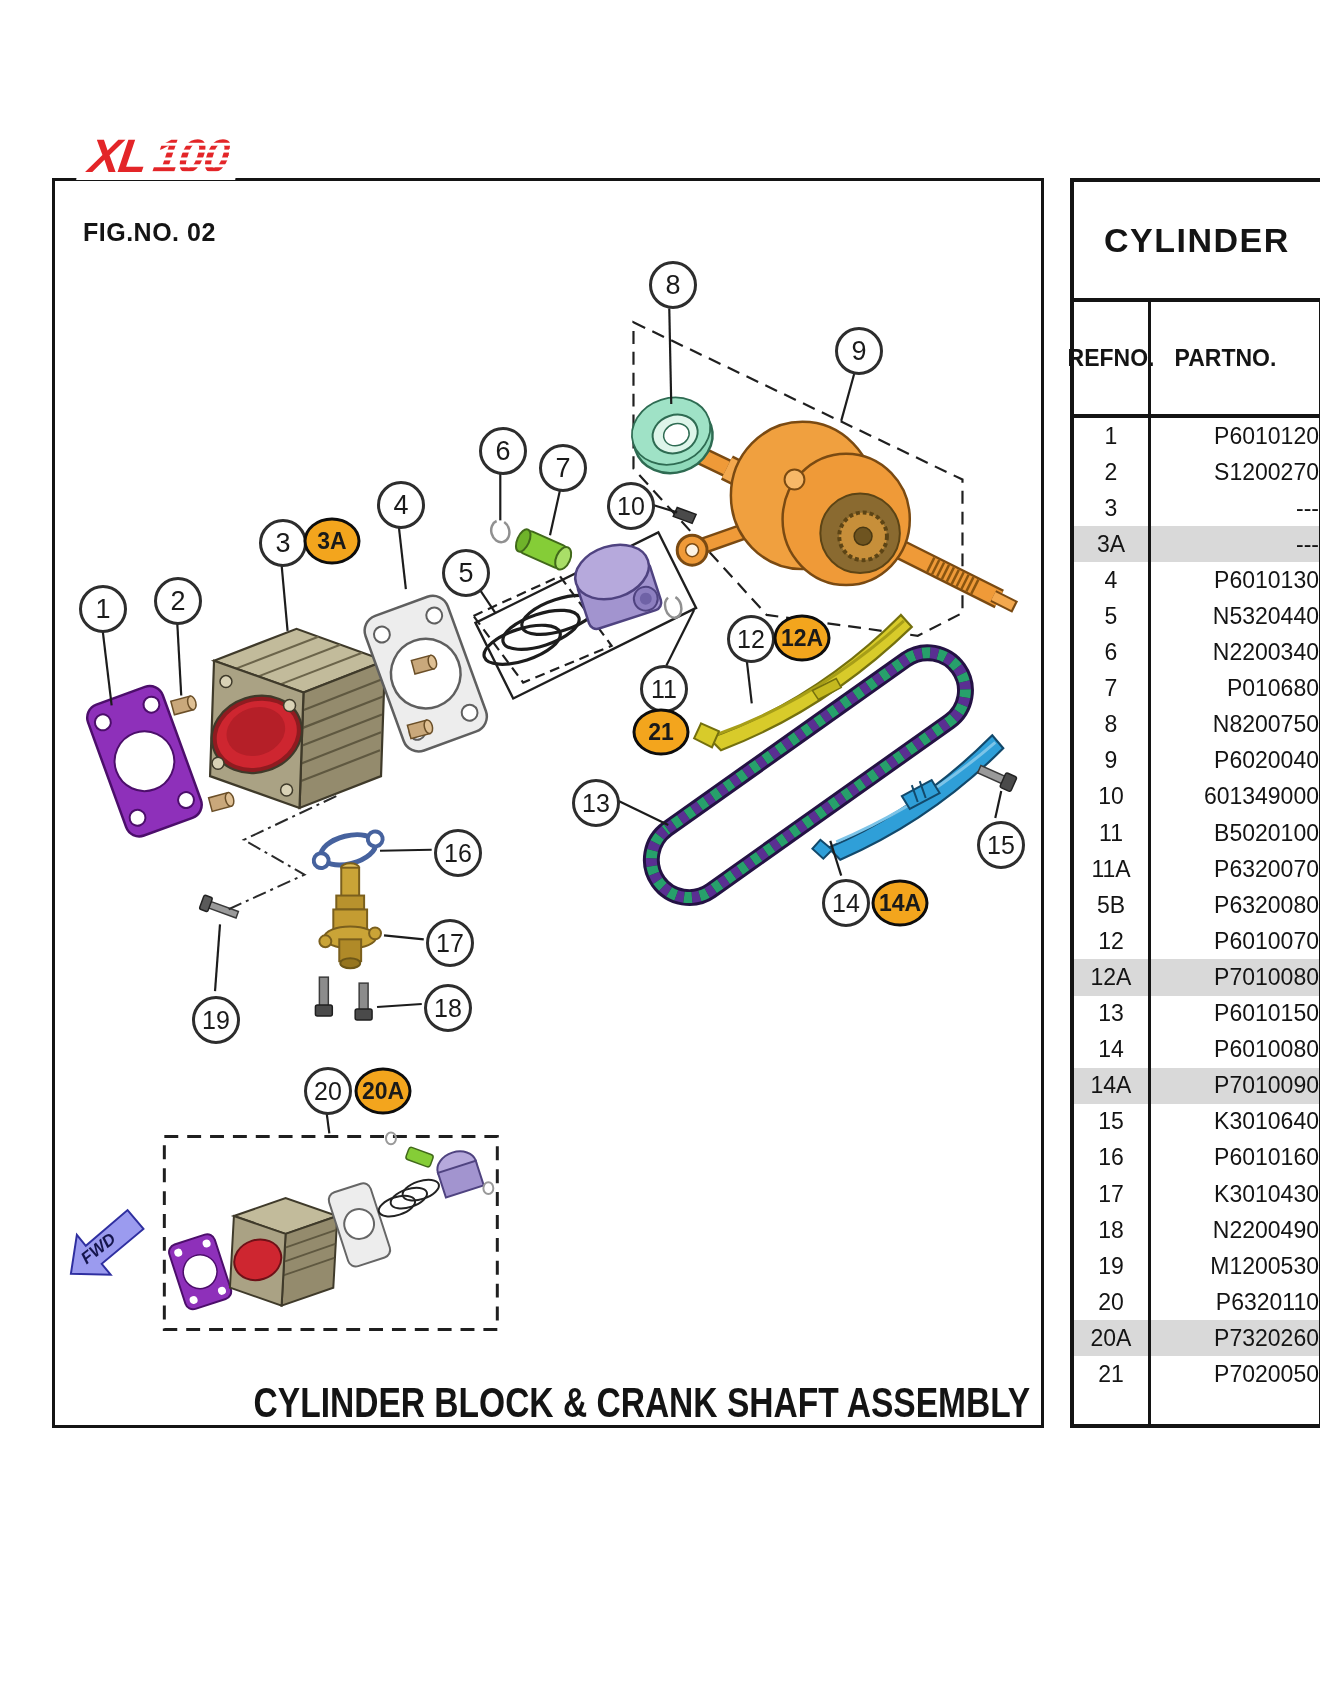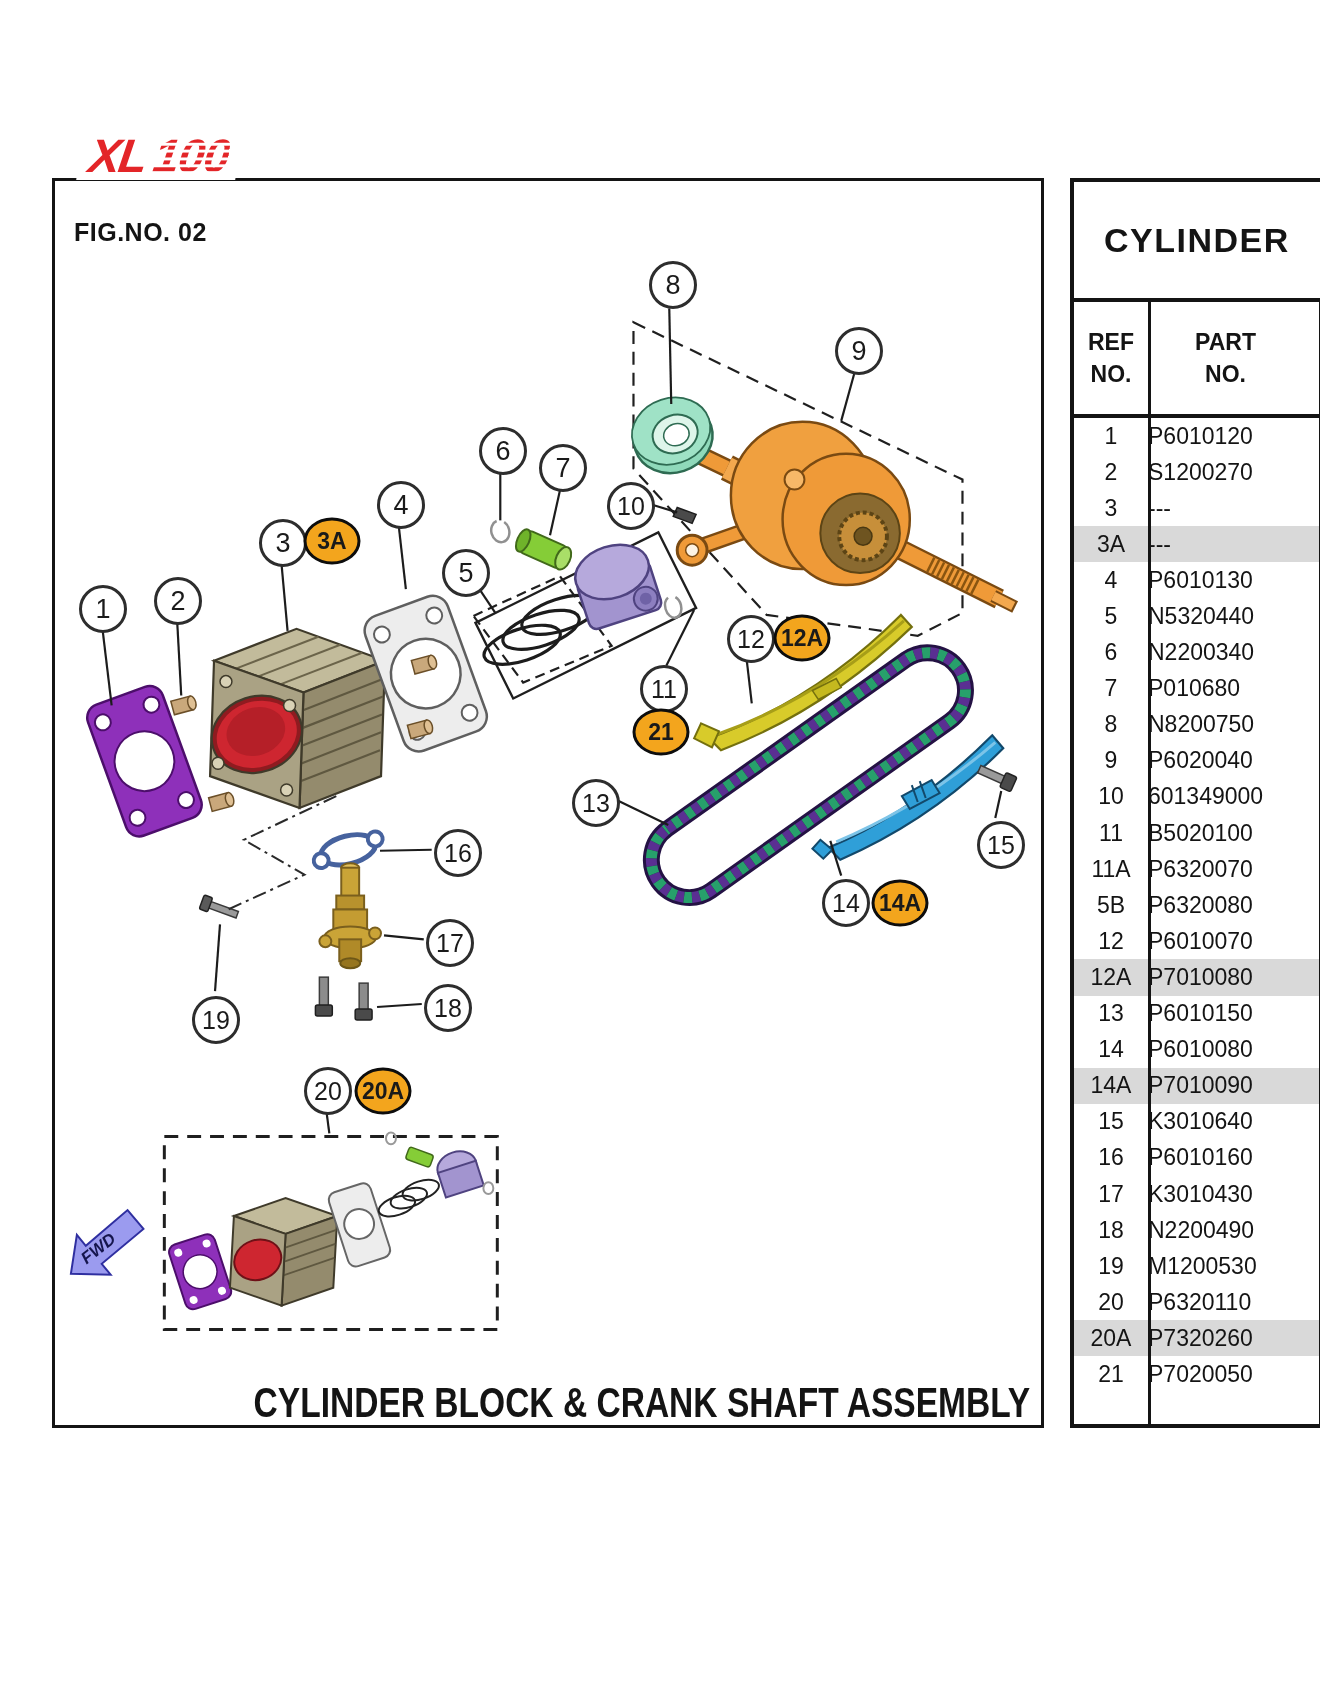--- a/index.html
+++ b/index.html
@@ -7,21 +7,21 @@
   #page{position:relative;width:1320px;height:1700px;background:#fff;}
 
   
   #logo{position:absolute;left:80px;top:126px;height:54px;padding:0 10px;background:#fff;z-index:6;
         display:flex;align-items:flex-end;transform:skewX(-8deg);}
   #logo .xl{font-size:47px;font-weight:900;font-style:italic;color:#e32528;letter-spacing:-2px;line-height:48px;}
   #logo .l100{font-size:47px;font-weight:900;font-style:italic;letter-spacing:-1px;line-height:48px;margin-left:8px;
         background:repeating-linear-gradient(180deg,#e32528 0 4px,#ffffff 4px 7px);
         -webkit-background-clip:text;background-clip:text;color:transparent;}
 
-  #figlabel{position:absolute;left:74px;top:218px;font-size:25px;font-weight:bold;letter-spacing:.5px;z-index:4;}
+  #figlabel{position:absolute;left:83px;top:218px;font-size:25px;font-weight:bold;letter-spacing:.5px;z-index:4;}
 
   
   #diagram{position:absolute;left:52px;top:178px;width:992px;height:1250px;
            border:3.5px solid #141414;box-sizing:border-box;background:#fff;}
   #diagram svg{position:absolute;left:0;top:0;width:100%;height:100%;}
 
   
   .co{position:absolute;transform:translate(-50%,-50%);display:flex;align-items:center;justify-content:center;
       color:#1a1a1a;z-index:3;box-sizing:border-box;}
   .co.circle{width:48px;height:48px;border-radius:50%;background:#fff;border:3px solid #2d2d2d;font-size:27px;}
@@ -30,31 +30,31 @@
 
   #bottomtitle{position:absolute;left:170px;top:1378px;width:760px;text-align:center;
       font-size:43px;font-weight:bold;white-space:nowrap;transform:scaleX(.78);transform-origin:center;z-index:4;}
 
   
   #ptable{position:absolute;left:1070px;top:178px;width:460px;height:1250px;
           border:4px solid #141414;box-sizing:border-box;background:#fff;}
   #ptable .trow{height:116px;border-bottom:4px solid #141414;display:flex;align-items:center;
           padding-left:30px;font-size:34px;font-weight:bold;letter-spacing:1.5px;box-sizing:content-box;}
   #ptable .hrow{height:112px;border-bottom:4px solid #141414;display:flex;}
-  #ptable .hrow .hc{display:flex;flex-direction:column;align-items:center;justify-content:center;
+  #ptable .hrow .hc{display:flex;flex-direction:row;align-items:center;justify-content:center;
           font-size:23px;font-weight:bold;line-height:1.4;}
   #ptable .hrow .hc1{width:74px;}
   #ptable .hrow .hc2{width:155px;}
   #ptable .vl{position:absolute;top:120px;bottom:0;width:2.5px;background:#141414;z-index:2;}
   #vl1{left:74px;} #vl2{left:245px;}
   #rows{position:absolute;left:0;right:0;top:236px;bottom:0;}
   .prow{height:36.1px;display:flex;align-items:center;font-size:23px;}
   .prow.hl{background:#d9d9d9;}
   .prow .ref{width:74px;text-align:center;}
-  .prow .part{width:171px;text-align:left;}
+  .prow .part{width:171px;text-align:right;}
 </style>
 </head>
 <body>
 
 <div id="page">
 
   <div id="logo">
     <span class="xl">XL</span>
     <span class="l100">100</span>
   </div>

